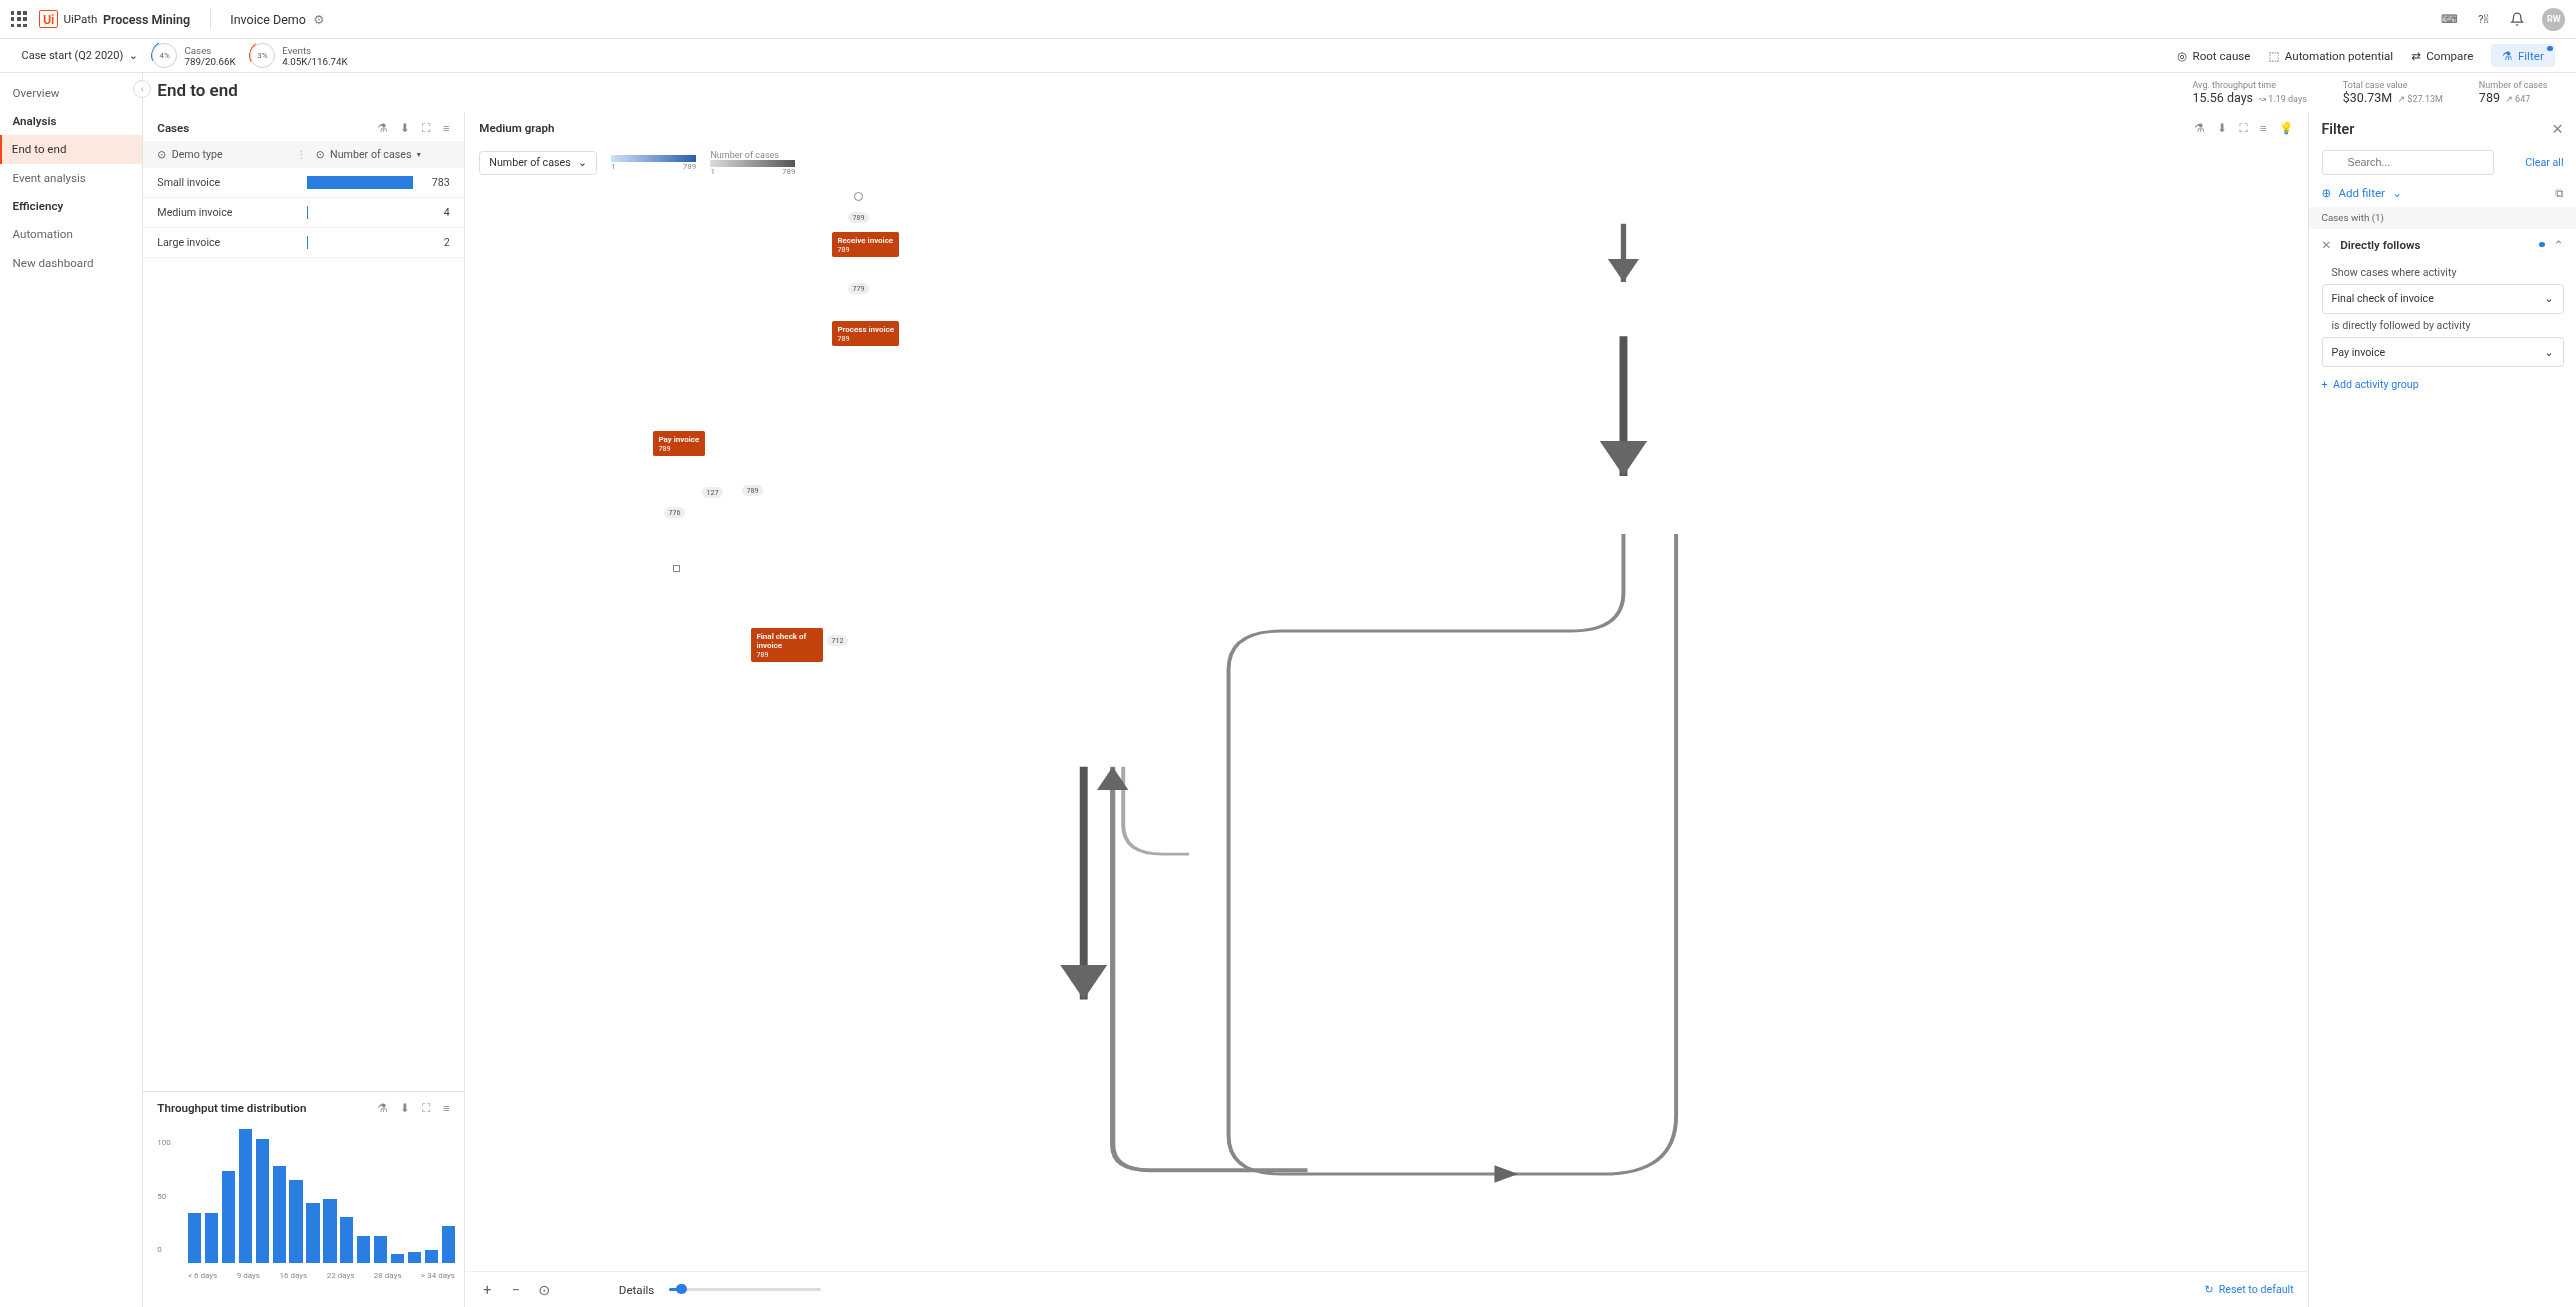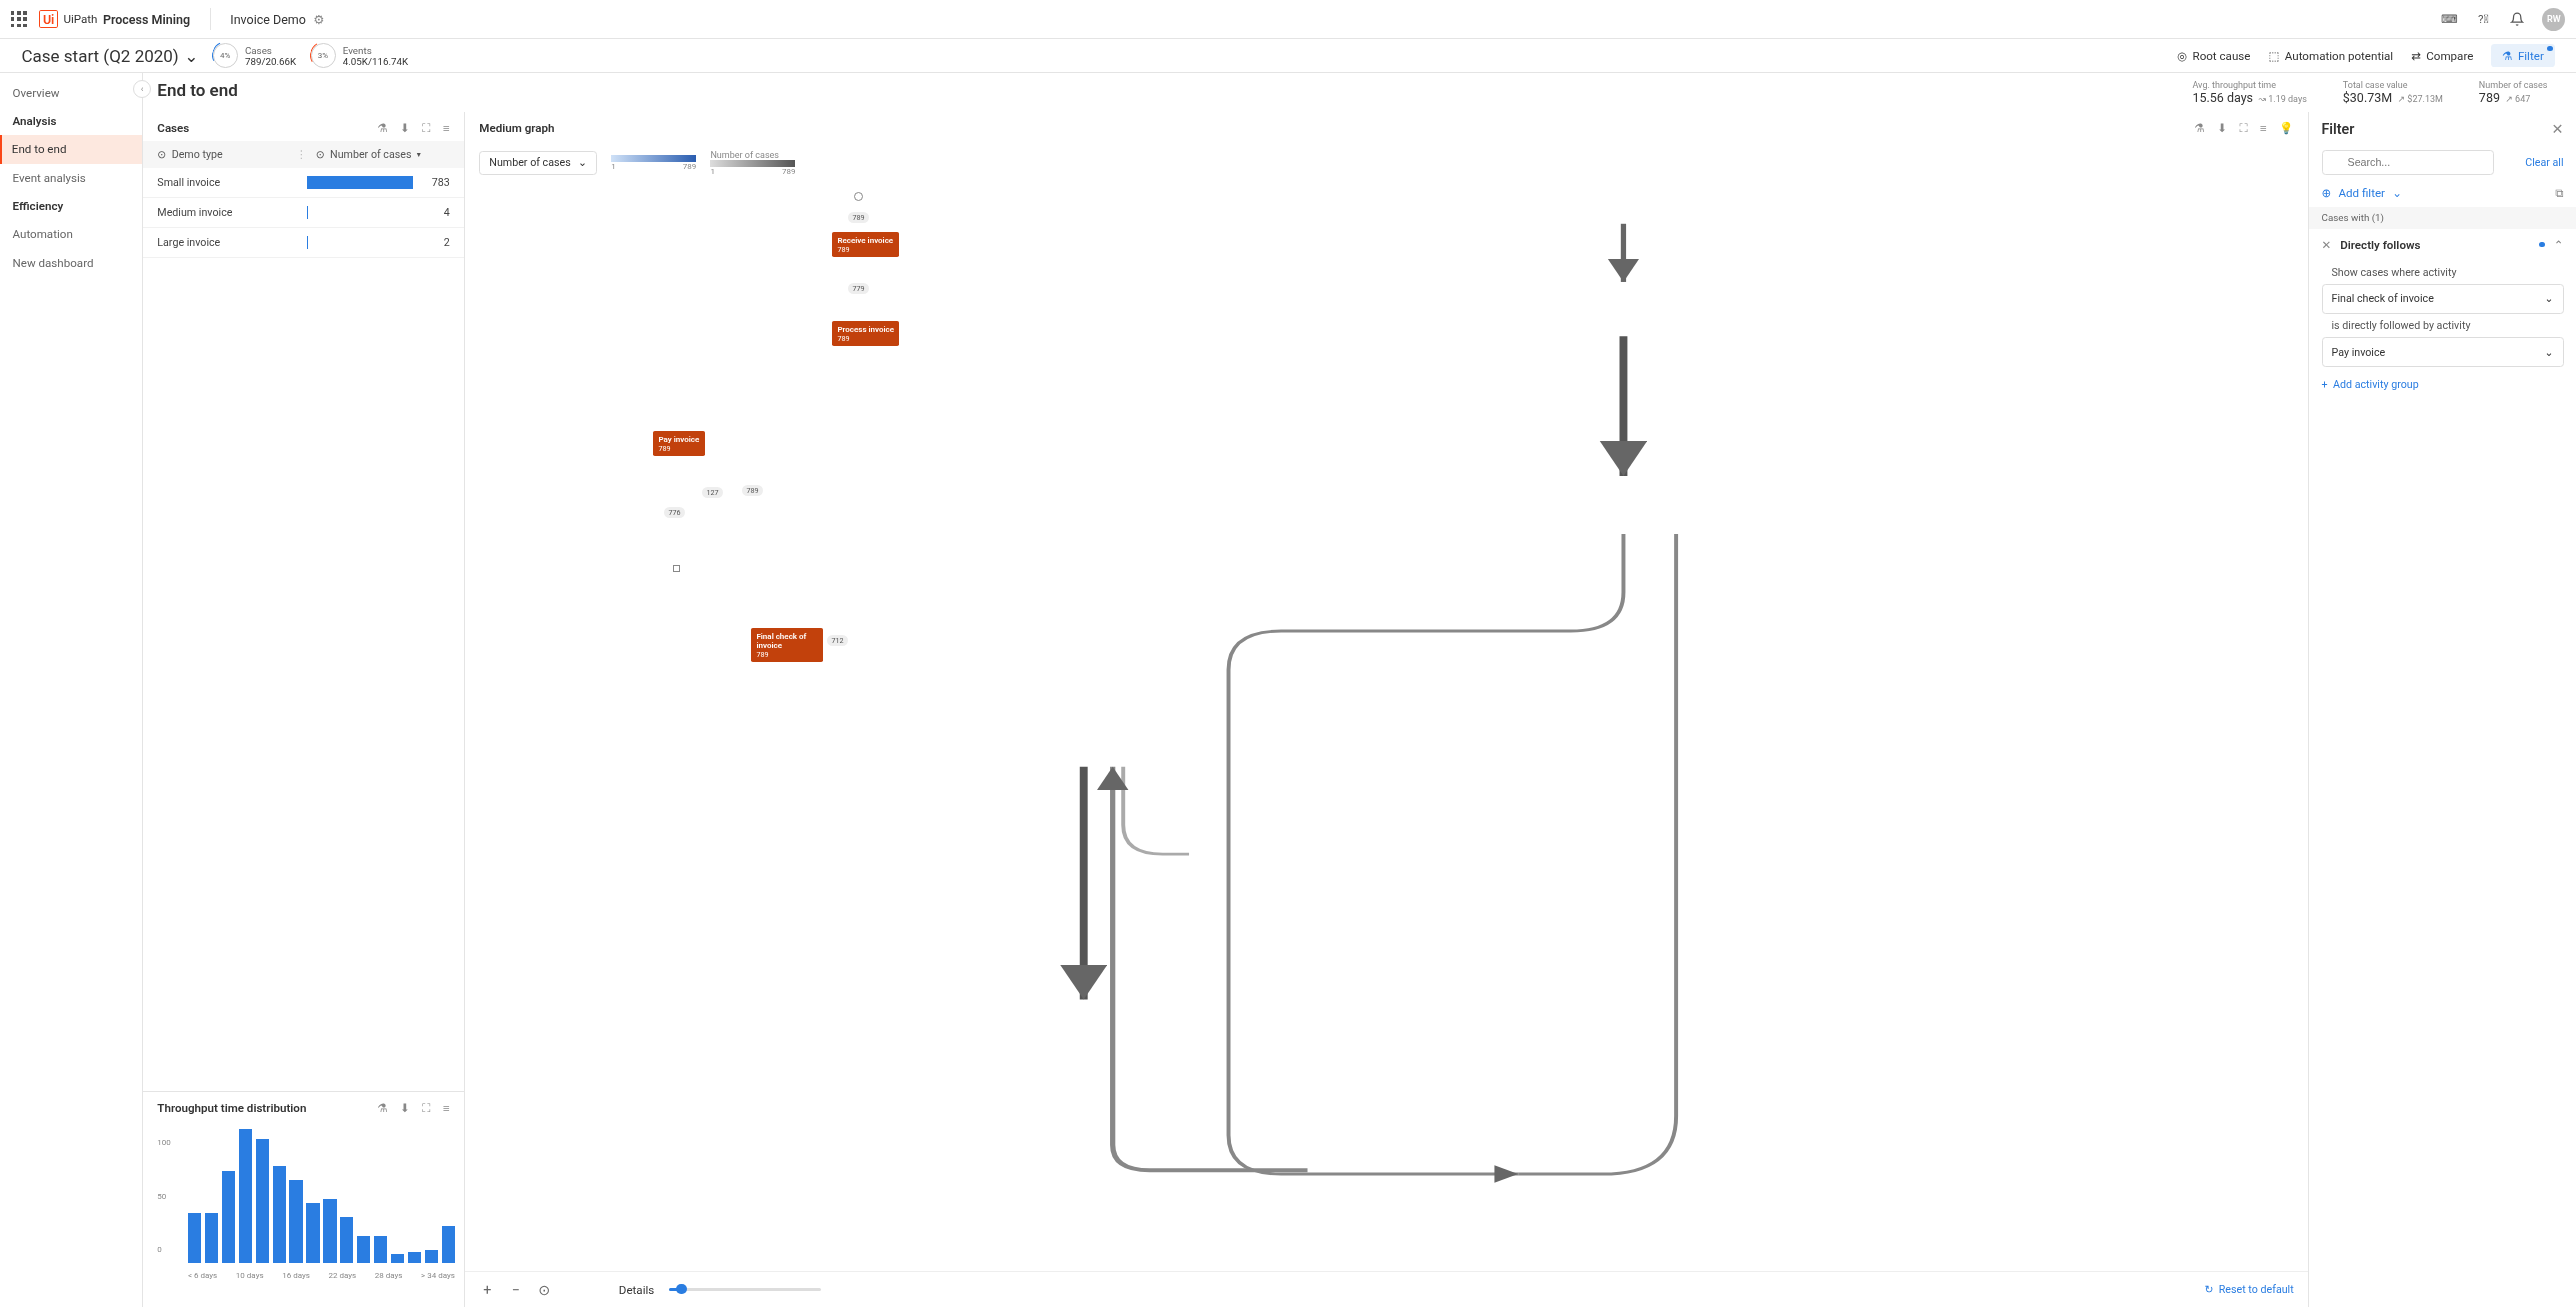--- a/index.html
+++ b/index.html
@@ -12,21 +12,21 @@
 .logo-mark { color: #fa4616; font-weight: 600; font-size: 12.5px; border: 1.3px solid #fa4616; padding: 0.9px 2.7px; border-radius: 1.8px; }
 .logo-text { font-weight: 600; font-size: 12.5px; }
 .vdiv { width: 0.9px; height: 21.5px; background: #e4e4e4; margin: 0 7.2px; }
 .project-name { font-size: 12.5px; color: #333; display:flex; align-items:center; gap:7.2px;}
 .gear-sm { color: #888; }
 .top-bar-right { margin-left: auto; display: flex; align-items: center; gap: 16px; }
 .top-icon { width: 18px; height: 18px; color: #555; cursor: pointer; display:flex;align-items:center;justify-content:center;}
 .avatar { width: 23px; height: 23px; border-radius: 50%; background: #bbb; color: white; font-size: 9px; font-weight:600; display:flex; align-items:center; justify-content:center; }
 
 .sub-bar { height: 34px; border-bottom: 0.9px solid #e4e4e4; display: flex; align-items: center; padding: 0 21.5px; gap: 14.3px; }
-.scope-select { display:flex; align-items:center; gap:5.4px; font-size:17px; cursor:pointer;}
+.scope-select { display:flex; align-items:center; gap:5.4px; font-size:11px; cursor:pointer;}
 .metric-chip { display: flex; align-items: center; gap: 7.2px; }
 .donut { width: 25px; height: 25px; border-radius: 50%; border: 1.8px solid #d0d0d0; position: relative; display:flex;align-items:center;justify-content:center;font-size:8px;color:#666;}
 .donut.blue::before{content:'';position:absolute;inset:-1.8px;border-radius:50%;border:1.8px solid transparent;border-top-color:#2a7de1;transform:rotate(-70deg);}
 .donut.orange::before{content:'';position:absolute;inset:-1.8px;border-radius:50%;border:1.8px solid transparent;border-top-color:#fa4616;transform:rotate(-75deg);}
 .chip-text .label{font-size:9.8px;color:#666;}
 .chip-text .val{font-size:9.8px;color:#333;}
 .sub-bar-right { margin-left: auto; display: flex; align-items: center; gap: 18px; }
 .action-link { display:flex; align-items:center; gap:5.4px; font-size:11.6px; color:#333; cursor:pointer;}
 .filter-btn { background:#e8f1fb; color:#2a7de1; padding:4.5px 10.7px; border-radius:3.6px; display:flex; align-items:center; gap:5.4px; position:relative; cursor:pointer;}
 .filter-dot { width:5.4px;height:5.4px;background:#2a7de1;border-radius:50%;position:absolute;top:1.8px;right:1.8px;}
@@ -315,21 +315,21 @@
                 <div class="b" style="height: 34.4828%;"></div>
                 <div class="b" style="height: 20.6897%;"></div>
                 <div class="b" style="height: 20.6897%;"></div>
                 <div class="b" style="height: 6.89655%;"></div>
                 <div class="b" style="height: 8.27586%;"></div>
                 <div class="b" style="height: 10.3448%;"></div>
                 <div class="b" style="height: 27.5862%;"></div>
               </div>
             <div class="xticks" id="dist-xticks">
                 <span>&lt; 6 days</span>
-                <span>10 days</span>
+                <span>9 days</span>
                 <span>16 days</span>
                 <span>22 days</span>
                 <span>28 days</span>
                 <span>&gt; 34 days</span>
               </div>
           </div>
         </div>
       </div>
 
       <div class="graph-col">

